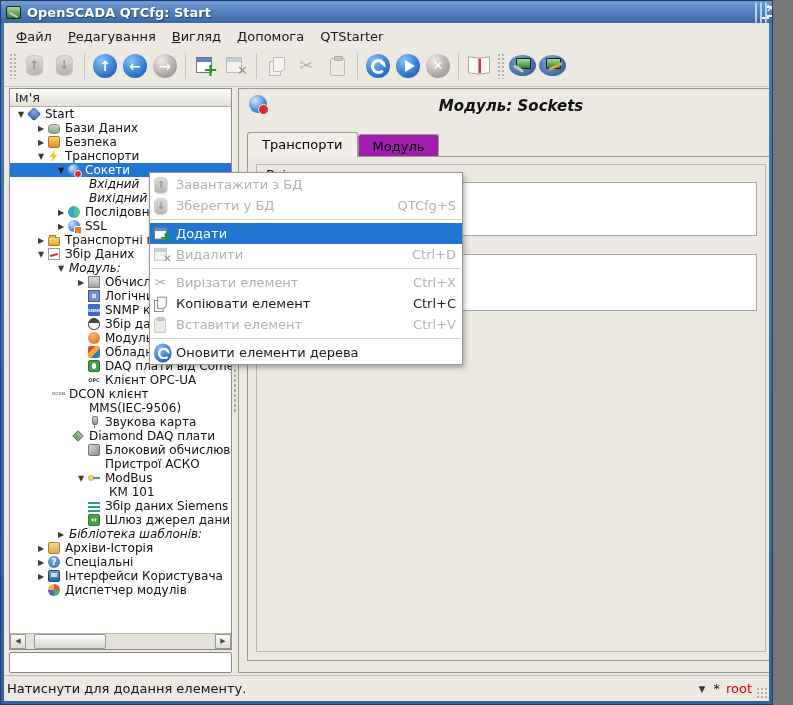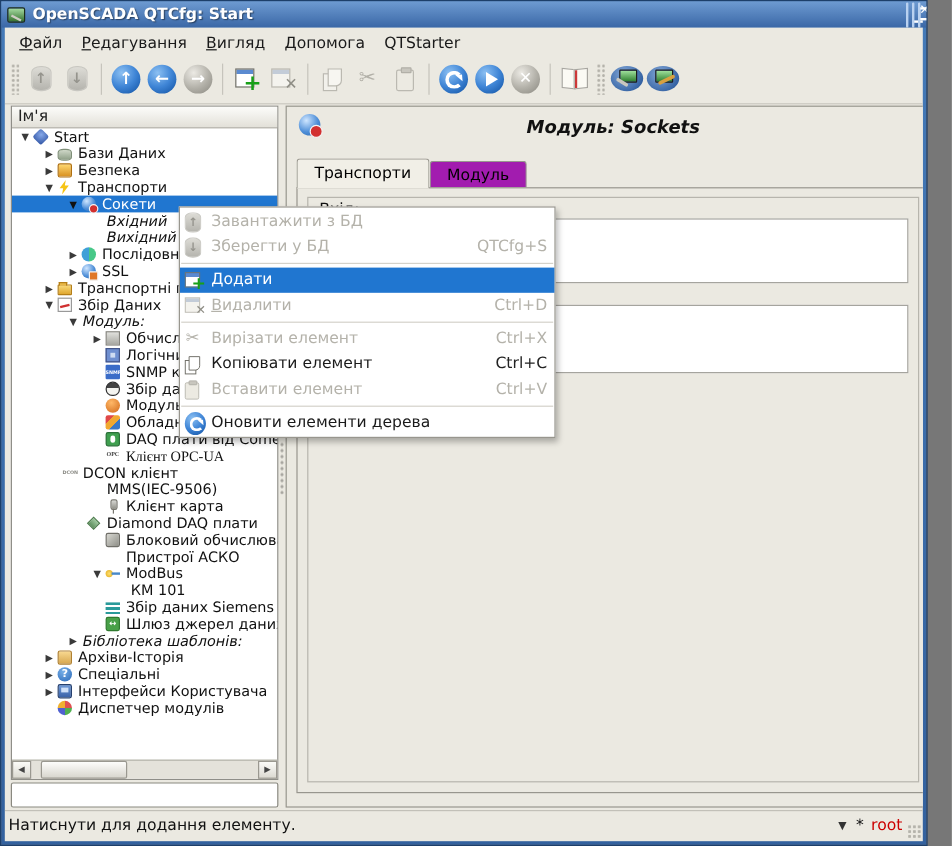--- a/index.html
+++ b/index.html
@@ -385,21 +385,21 @@
               </span>
               <span class="tlabel">Обладнання ICP DAS</span>
             </div>
             <div class="trow" style="padding-left: 64px;">
               <span class="arrow"></span>
               <span class="ticw">
                 <span class="ti ti-comedi"></span>
               </span>
               <span class="tlabel">DAQ плати від Comedi</span>
             </div>
-            <div class="trow" style="padding-left: 64px; font-family: Liberation Serif, serif;">
+            <div class="trow" style="padding-left: 64px;">
               <span class="arrow"></span>
               <span class="ticw">
                 <span class="ti ti-opcua"></span>
               </span>
               <span class="tlabel">Клієнт OPC-UA</span>
             </div>
             <div class="trow" style="padding-left: 28px;">
               <span class="arrow"></span>
               <span class="ticw">
                 <span class="ti ti-dcon"></span>
@@ -408,21 +408,21 @@
             </div>
             <div class="trow" style="padding-left: 64px;">
               <span class="arrow"></span>
               <span class="tlabel">MMS(IEC-9506)</span>
             </div>
             <div class="trow" style="padding-left: 64px;">
               <span class="arrow"></span>
               <span class="ticw">
                 <span class="ti ti-sound"></span>
               </span>
-              <span class="tlabel">Клієнт карта</span>
+              <span class="tlabel">Звукова карта</span>
             </div>
             <div class="trow" style="padding-left: 48px;">
               <span class="arrow"></span>
               <span class="ticw">
                 <span class="ti ti-diamond"></span>
               </span>
               <span class="tlabel">Diamond DAQ плати</span>
             </div>
             <div class="trow" style="padding-left: 64px;">
               <span class="arrow"></span>

